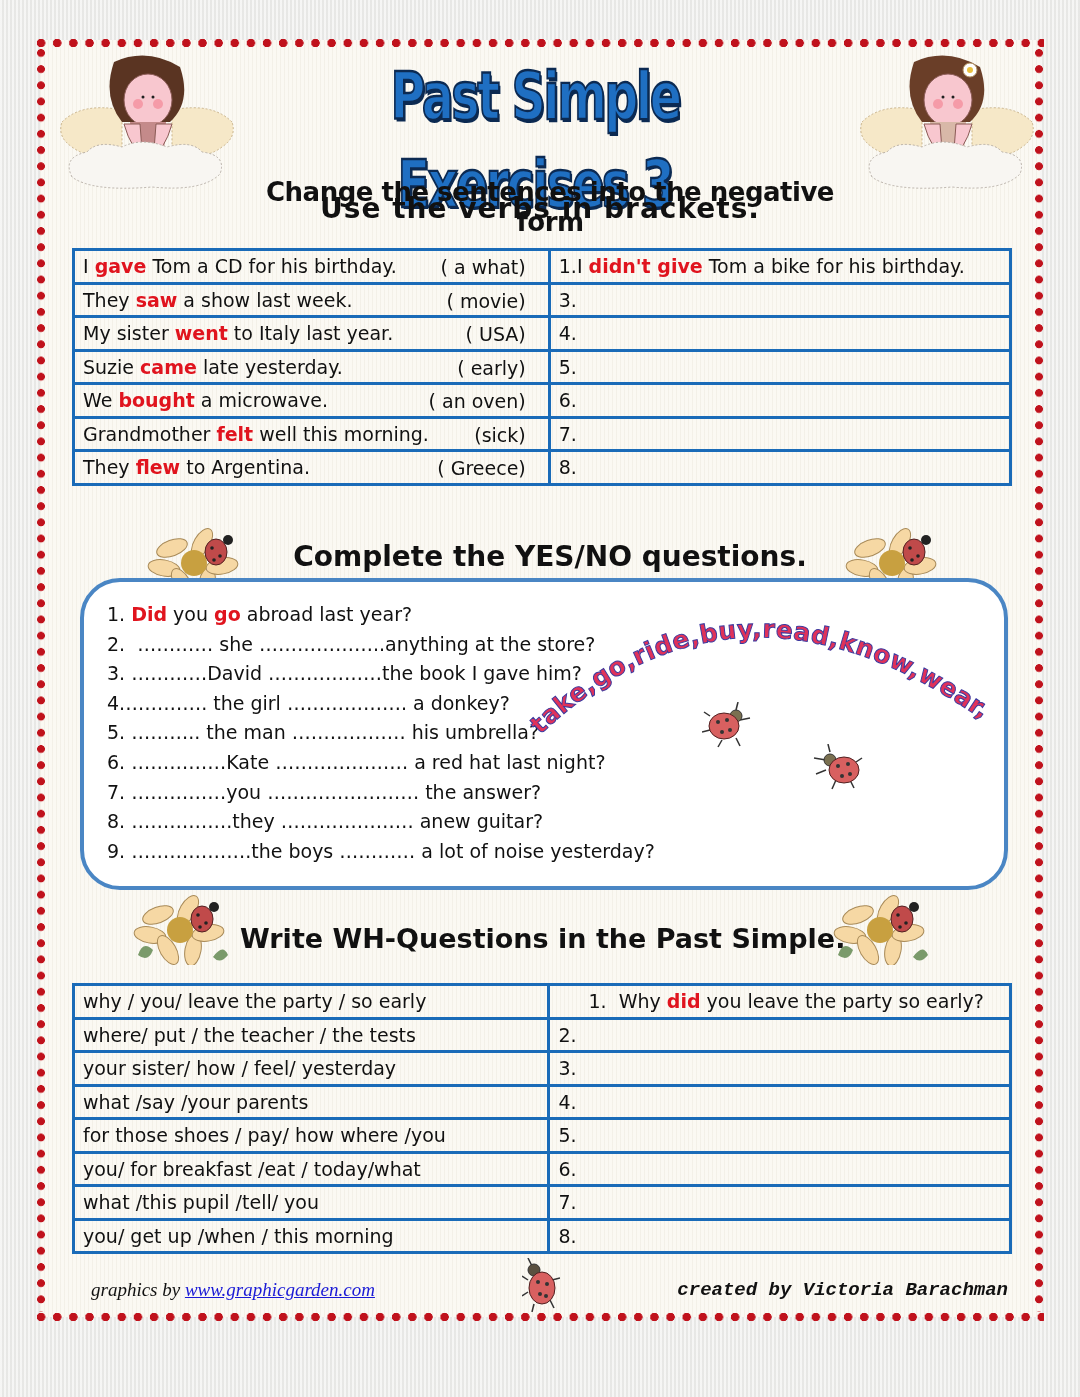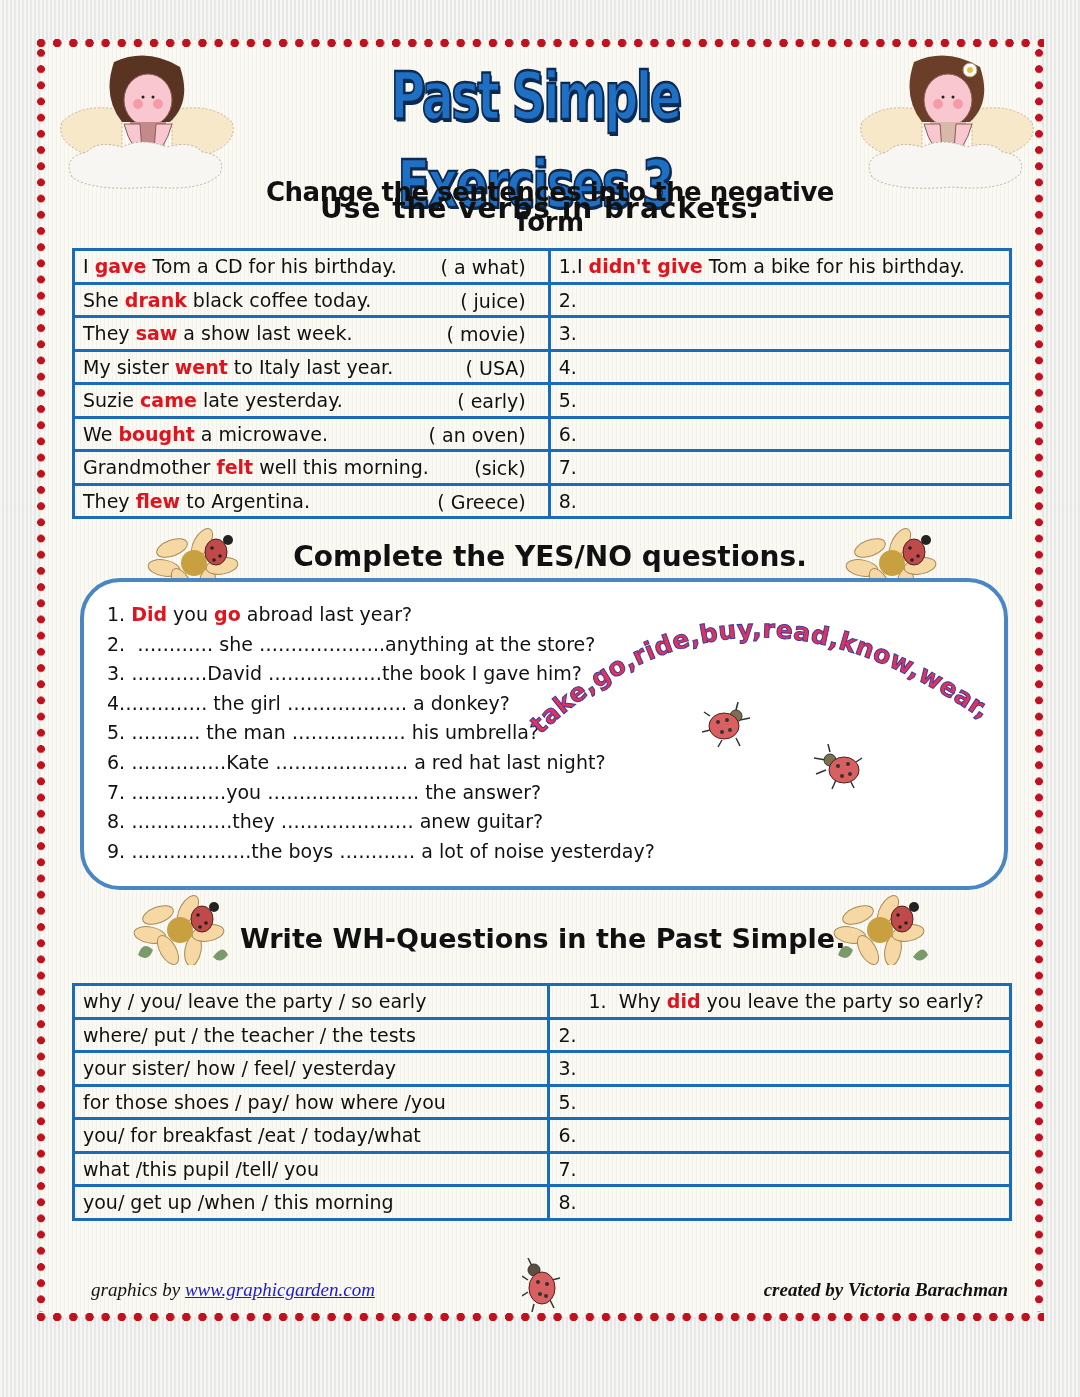--- a/index.html
+++ b/index.html
@@ -128,21 +128,21 @@
     
     .footer-left {
       position: absolute; left: 58px; top: 1279px;
       font-family: "Liberation Serif", serif;
       font-style: italic;
       font-size: 19px; color: #111; margin-left: 33px;
     }
     .footer-left a { color: #1a1ad6; text-decoration: underline; }
     .footer-right {
       position: absolute; right: 72px; top: 1279px;
-      font-family: Liberation Serif, serif;
+      font-family: Liberation Mono, monospace;
       font-style: italic; font-weight: bold;
       font-size: 19px; color: #111;
     }
   </style>
 </head>
 <body>
 
 <div class="page"></div>
 
 <div class="dots top"></div>
@@ -183,24 +183,20 @@
 <div class="subtitle s1">Change the sentences into the negative form</div>
 <div class="subtitle s2">Use the verbs in brackets.</div>
 
 <table class="ex-table t1">
   <tbody id="neg-body">
       <tr>
         <td class="left-col"><span>I </span><span class="red">gave</span><span> Tom a CD for his birthday.</span><span class="hint">( a what)</span></td>
         <td class="right-col"><span>1.</span><span>I </span><span class="red">didn't give</span><span> Tom a bike for his birthday.</span></td>
       </tr>
       <tr>
-        <td class="left-col"><span>She </span><span class="red">drank</span><span> black coffee today.</span><span class="hint">( juice)</span></td>
-        <td class="right-col"><span>2.</span><span></span><span class="red"></span><span></span></td>
-      </tr>
-      <tr>
         <td class="left-col"><span>They </span><span class="red">saw</span><span> a show last week.</span><span class="hint">( movie)</span></td>
         <td class="right-col"><span>3.</span><span></span><span class="red"></span><span></span></td>
       </tr>
       <tr>
         <td class="left-col"><span>My sister </span><span class="red">went</span><span> to Italy last year.</span><span class="hint">( USA)</span></td>
         <td class="right-col"><span>4.</span><span></span><span class="red"></span><span></span></td>
       </tr>
       <tr>
         <td class="left-col"><span>Suzie </span><span class="red">came</span><span> late yesterday.</span><span class="hint">( early)</span></td>
         <td class="right-col"><span>5.</span><span></span><span class="red"></span><span></span></td>
@@ -355,20 +351,24 @@
       </tr>
       <tr>
         <td class="left-col"><span>where/ put / the teacher / the tests</span></td>
         <td class="right-col"><span>2.</span><span style="white-space:pre"></span><span class="red"></span><span></span></td>
       </tr>
       <tr>
         <td class="left-col"><span>your sister/ how / feel/ yesterday</span></td>
         <td class="right-col"><span>3.</span><span style="white-space:pre"></span><span class="red"></span><span></span></td>
       </tr>
       <tr>
+        <td class="left-col"><span>what /say /your parents</span></td>
+        <td class="right-col"><span>4.</span><span style="white-space:pre"></span><span class="red"></span><span></span></td>
+      </tr>
+      <tr>
         <td class="left-col"><span>for those shoes / pay/ how where  /you</span></td>
         <td class="right-col"><span>5.</span><span style="white-space:pre"></span><span class="red"></span><span></span></td>
       </tr>
       <tr>
         <td class="left-col"><span>you/ for breakfast /eat / today/what</span></td>
         <td class="right-col"><span>6.</span><span style="white-space:pre"></span><span class="red"></span><span></span></td>
       </tr>
       <tr>
         <td class="left-col"><span>what /this pupil /tell/ you</span></td>
         <td class="right-col"><span>7.</span><span style="white-space:pre"></span><span class="red"></span><span></span></td>

